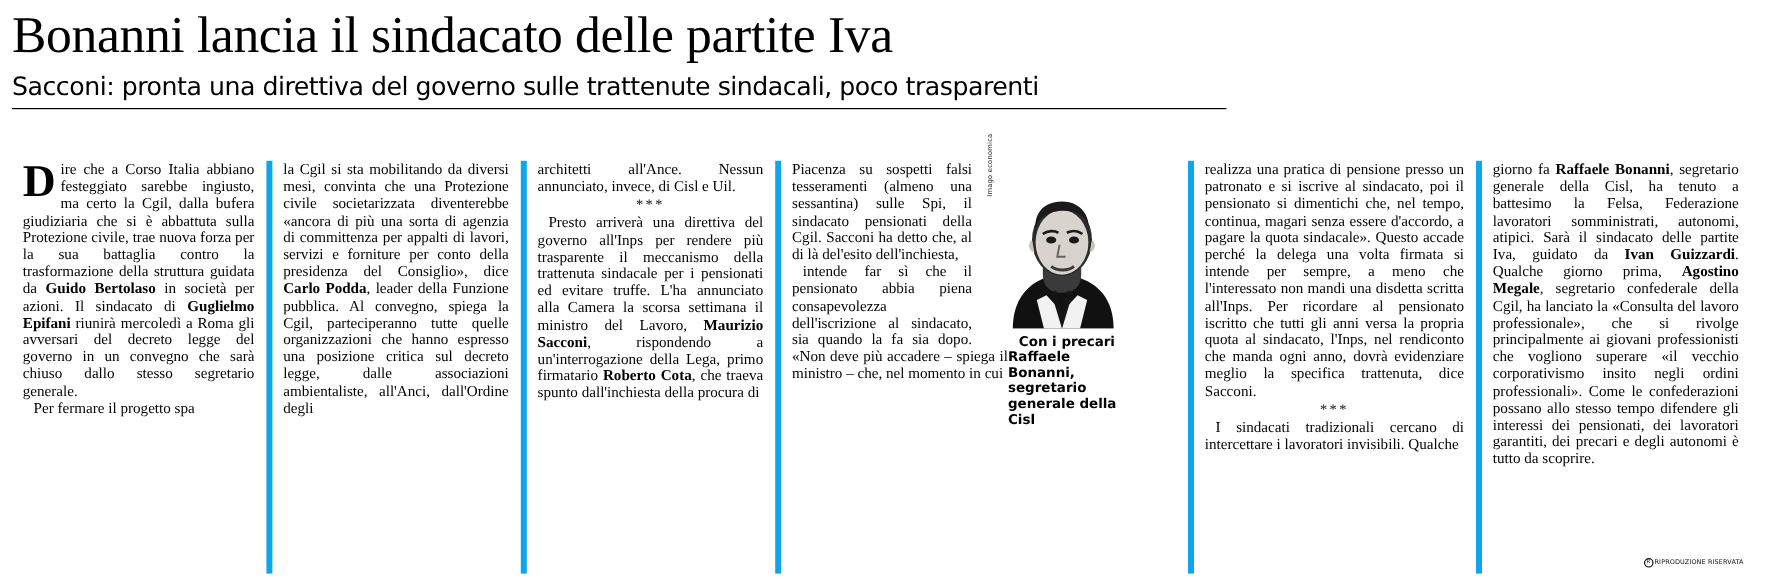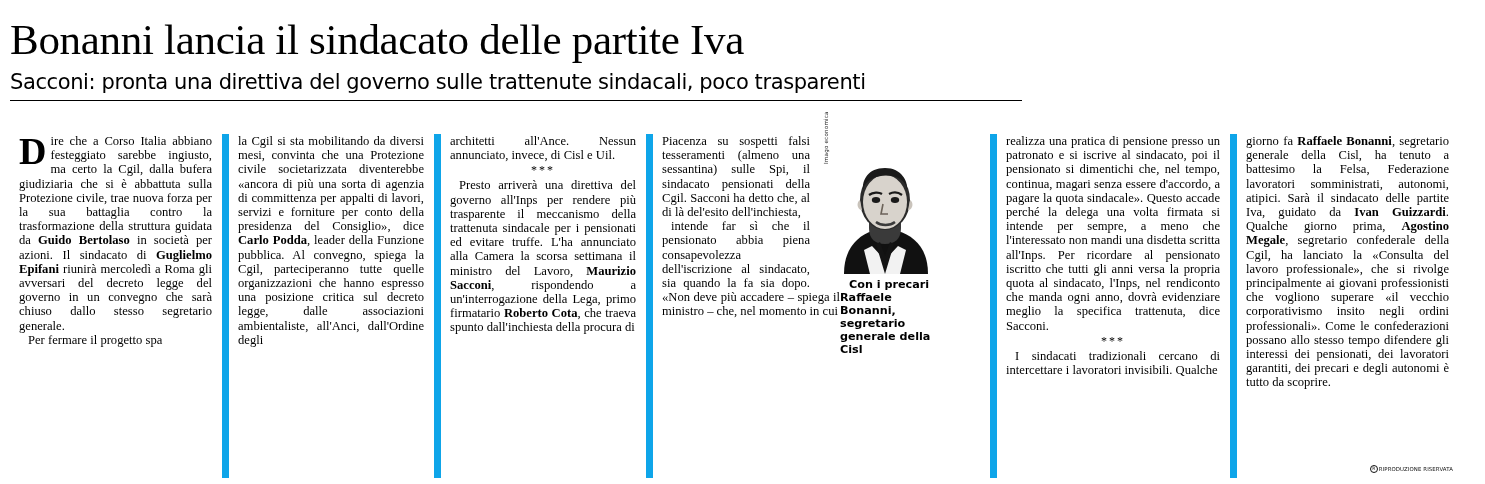--- a/index.html
+++ b/index.html
@@ -12,21 +12,21 @@
     height: 484px;
     font-family: "Liberation Serif", serif;
     color: #000000;
     overflow: hidden;
   }
   .page {
     position: relative;
     width: 1485px;
     height: 484px;
     box-sizing: border-box;
-    padding: 16px 10px 4px 10px;
+    padding: 6px 10px 4px 10px;
   }
   
   .headline-zone {
     width: 1012px;
     box-sizing: border-box;
   }
   .headline {
     font-family: "Liberation Serif", serif;
     font-size: 43px;
     line-height: 48px;
@@ -67,21 +67,21 @@
     position: relative;
     box-sizing: border-box;
     padding: 0 10px 0 9px;
     font-size: 12.6px;
     line-height: 14.2px;
     text-align: justify;
     font-family: "Liberation Serif", serif;
     hyphens: auto;
   }
   .col + .col {
-    border-left: 7px solid #0ea5e9;
+    border-left: 5px solid #0ea5e9;
   }
   .c1 { width: 212px; }
   .c2 { width: 212px; }
   .c3 { width: 212px; }
   .c4 { width: 300px; }
   .c5 { width: 240px; margin-left: 44px; }
   .c6 { width: 229px; }
   .col p {
     margin: 0;
   }

